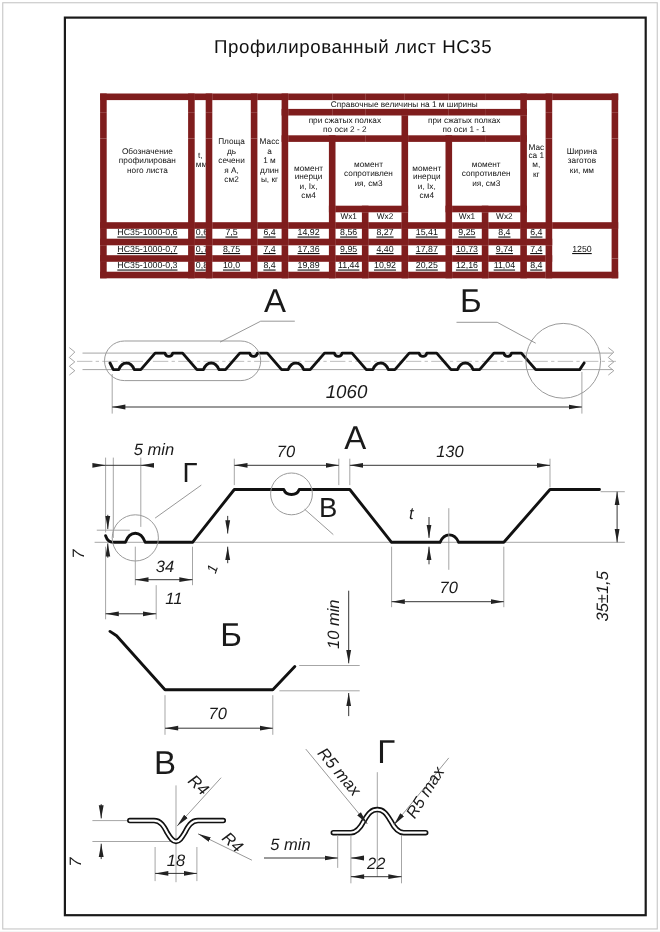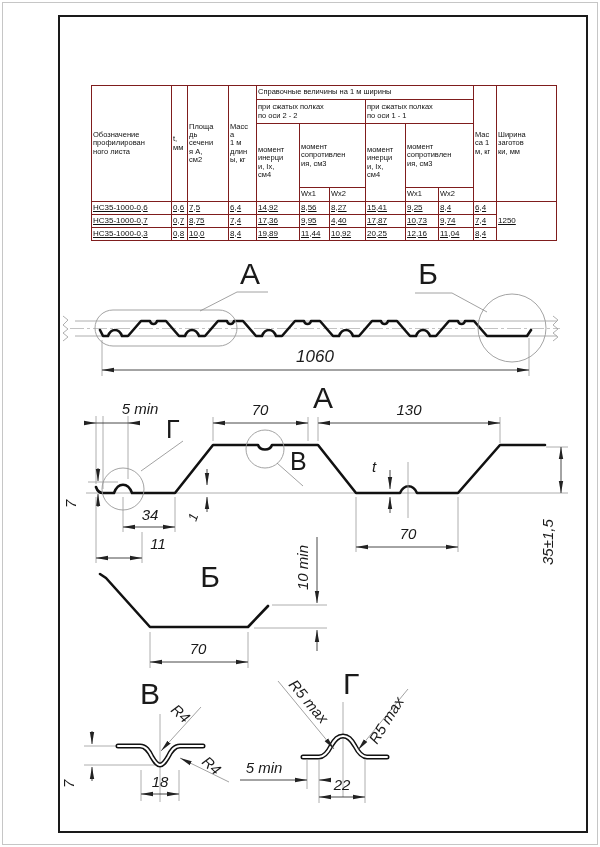--- a/index.html
+++ b/index.html
@@ -7,21 +7,21 @@
         font-family:"Liberation Sans",sans-serif;color:#111;}
   .outer-border{position:absolute;left:2px;top:2px;right:2px;bottom:2px;
         border:1px solid #c6c6c6;pointer-events:none;}
   .frame{position:absolute;left:58px;top:15px;width:526px;height:814px;
         border:2px solid #1a1a1a;}
   .title{position:absolute;left:58px;top:33px;width:526px;text-align:center;
         font-size:17px;letter-spacing:.5px;color:#111;}
   
   table.spec{position:absolute;left:91px;top:85px;border-collapse:collapse;
         table-layout:fixed;width:465px;font-size:8px;line-height:1.12;color:#111;}
-  table.spec td{border:1px solid #7f1d1d;vertical-align:middle;
+  table.spec td{border:6px solid #7f1d1d;text-align:center;vertical-align:middle;
         padding:0 1px;overflow:hidden;white-space:pre-line;}
   table.spec td.hd{font-size:7.5px;}
   tr.r-ref{height:14px;} tr.r-axis{height:24px;} tr.r-mom{height:64px;}
   tr.r-wx{height:14px;} tr.r-data{height:13px;text-decoration:underline;}
   
   svg.draw{position:absolute;left:0;top:0;}
   .pf{stroke:#111;stroke-width:2.6;fill:none;stroke-linecap:round;stroke-linejoin:round;}
   .sheet-o{stroke:#111;stroke-width:5;fill:none;stroke-linecap:round;stroke-linejoin:round;}
   .sheet-i{stroke:#fff;stroke-width:2;fill:none;stroke-linecap:round;stroke-linejoin:round;}
   .dl{stroke:#333;stroke-width:.9;fill:none;}
@@ -36,20 +36,21 @@
   .big{font:30px "Liberation Sans",sans-serif;}
   .med{font:25px "Liberation Sans",sans-serif;}
   .mid{text-anchor:middle;}
 </style>
 </head>
 <body>
 
 <div class="page">
   <div class="outer-border"></div>
   <div class="frame"></div>
+  <div class="title">Профилированный лист НС35</div>
 
   <table class="spec">
     <colgroup>
       <col style="width:80px">
         <col style="width:16px">
         <col style="width:41px">
         <col style="width:28px">
       <col style="width:43px">
         <col style="width:30px">
         <col style="width:36px">

